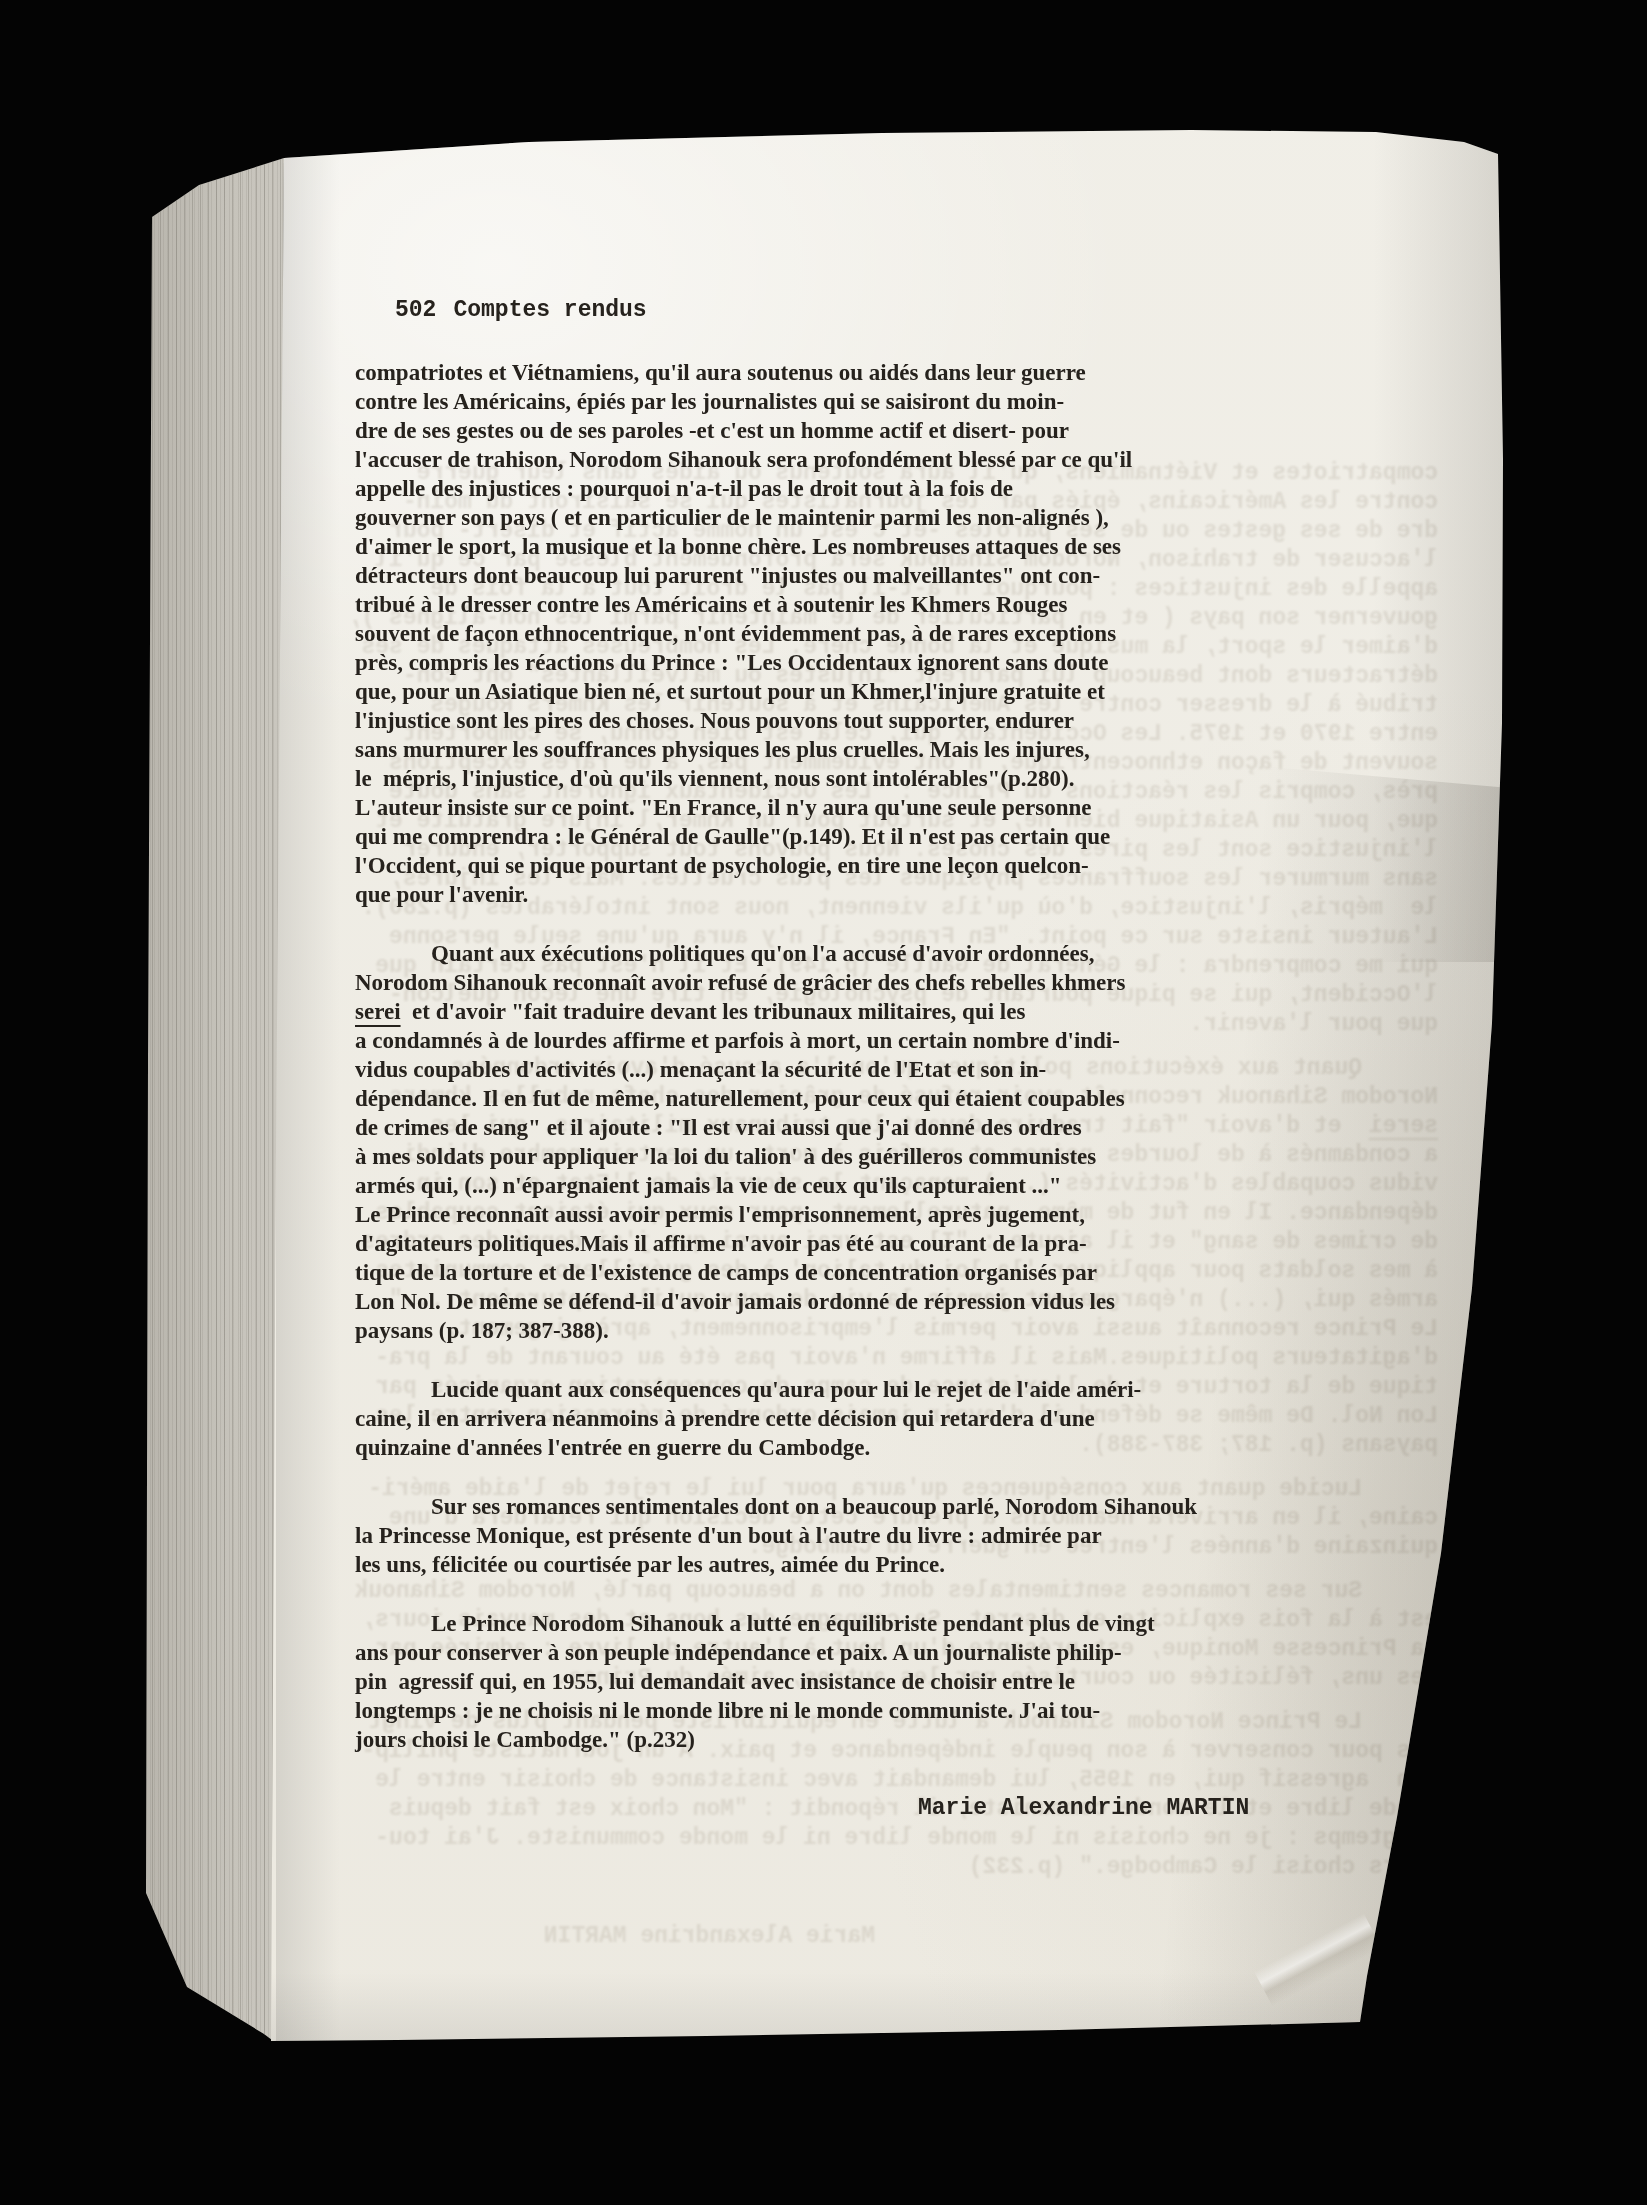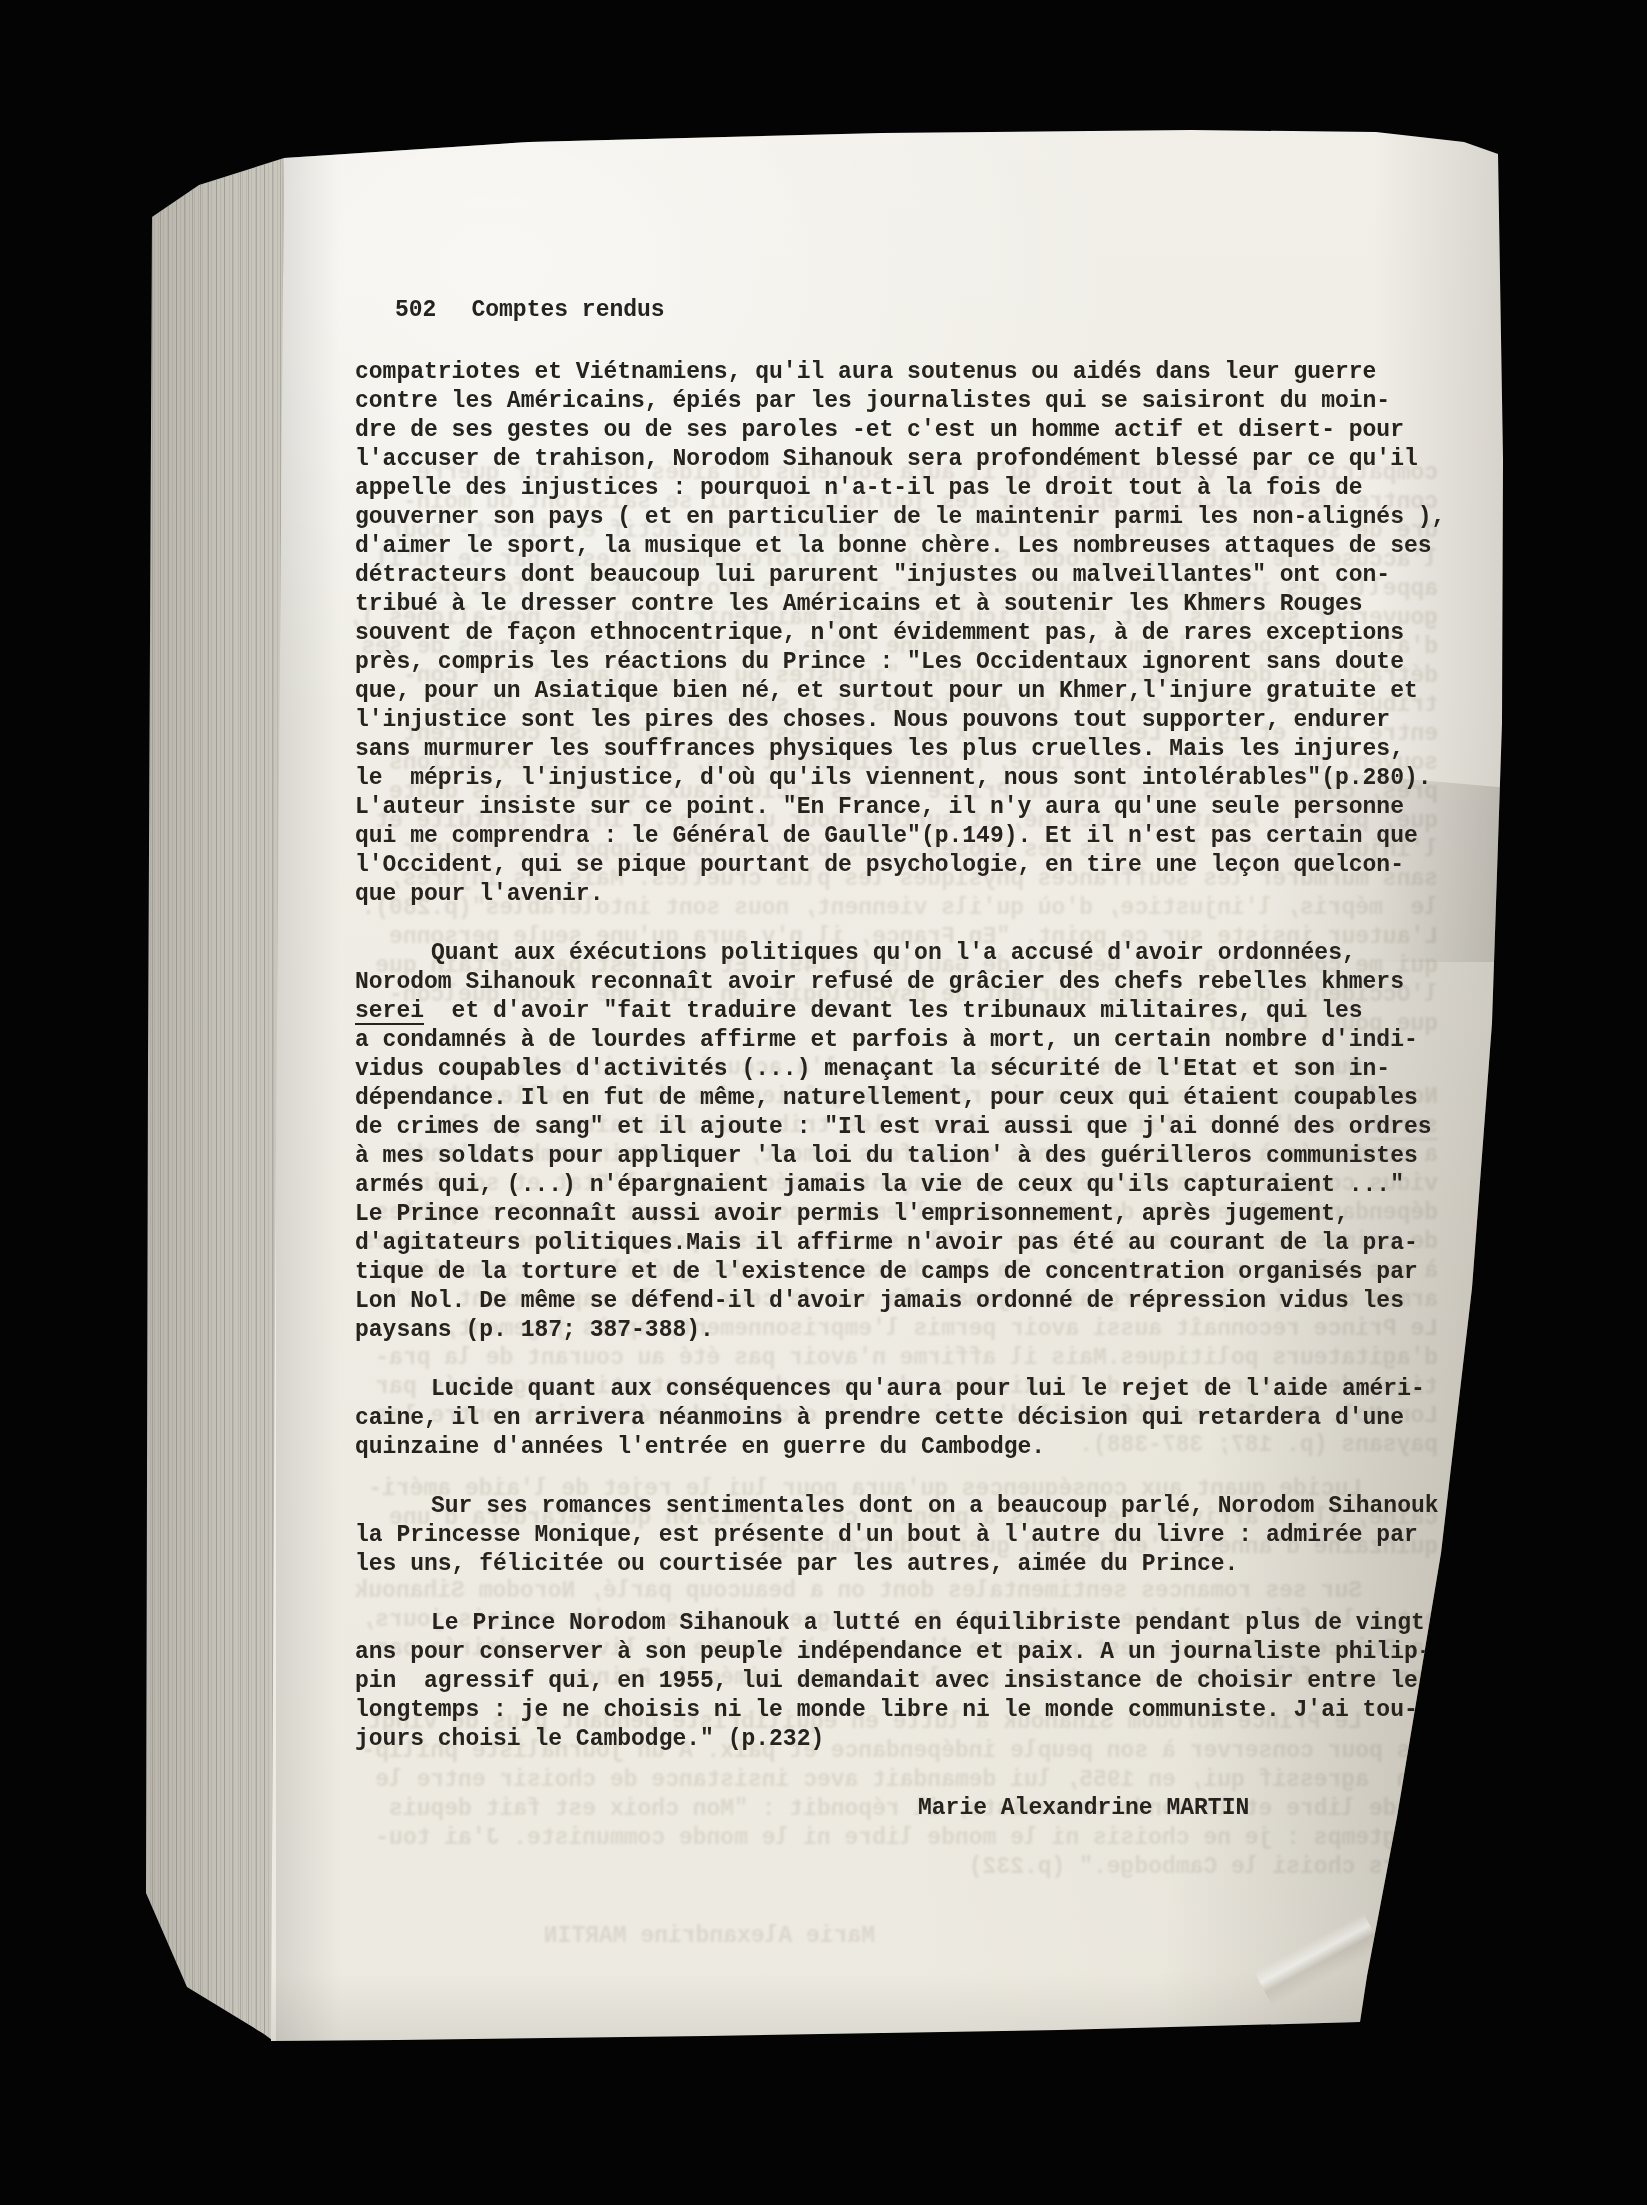--- a/index.html
+++ b/index.html
@@ -47,28 +47,28 @@
     color:rgba(128,116,95,0.30);
     filter:blur(1.1px);
     opacity:0.55;
     font-size:23px;line-height:29px;font-weight:600;
   }
   .ghost .line{white-space:pre;}
   .ghost .para + .para{margin-top:15px;}
   
   .header{
     position:absolute;left:395px;top:296px;
-    display:flex;gap:35px;
+    display:flex;gap:17px;
     font-size:23px;line-height:29px;font-weight:600;color:#26221d;
   }
   .text-block{
     position:absolute;left:355px;top:358px;width:1129px;
     font-size:23px;line-height:29px;font-weight:600;color:#26221d;
   }
-  .text-block .line{white-space:pre;}
+  .text-block .line{white-space:pre;font-family:Liberation Serif, serif;}
   .text-block .para + .para{margin-top:30px;}
   .para.indent .line.first{padding-left:76px;}
   .ul{text-decoration:underline;text-underline-offset:6.2px;text-decoration-thickness:1.8px;}
   .signature{
     margin-top:40px;
     padding-left:563px;
     white-space:pre;
   }
 </style>
 </head>

